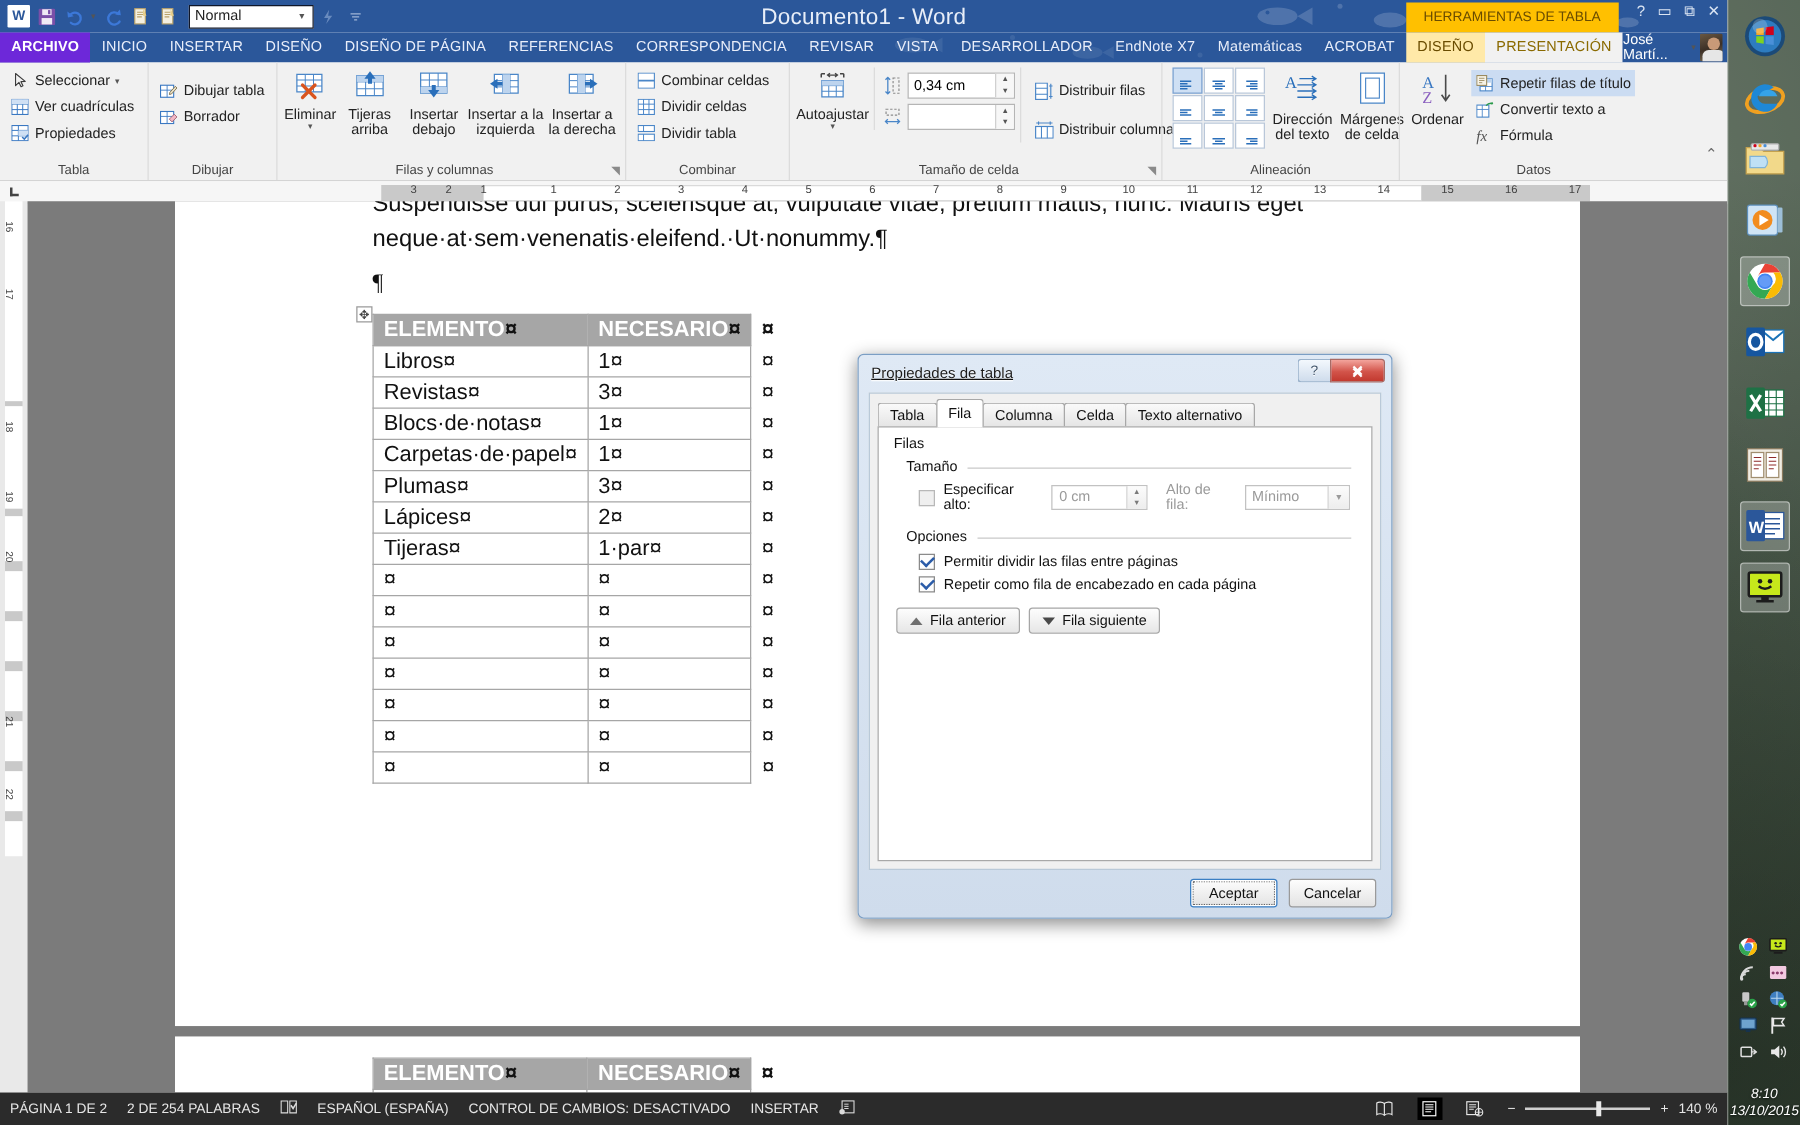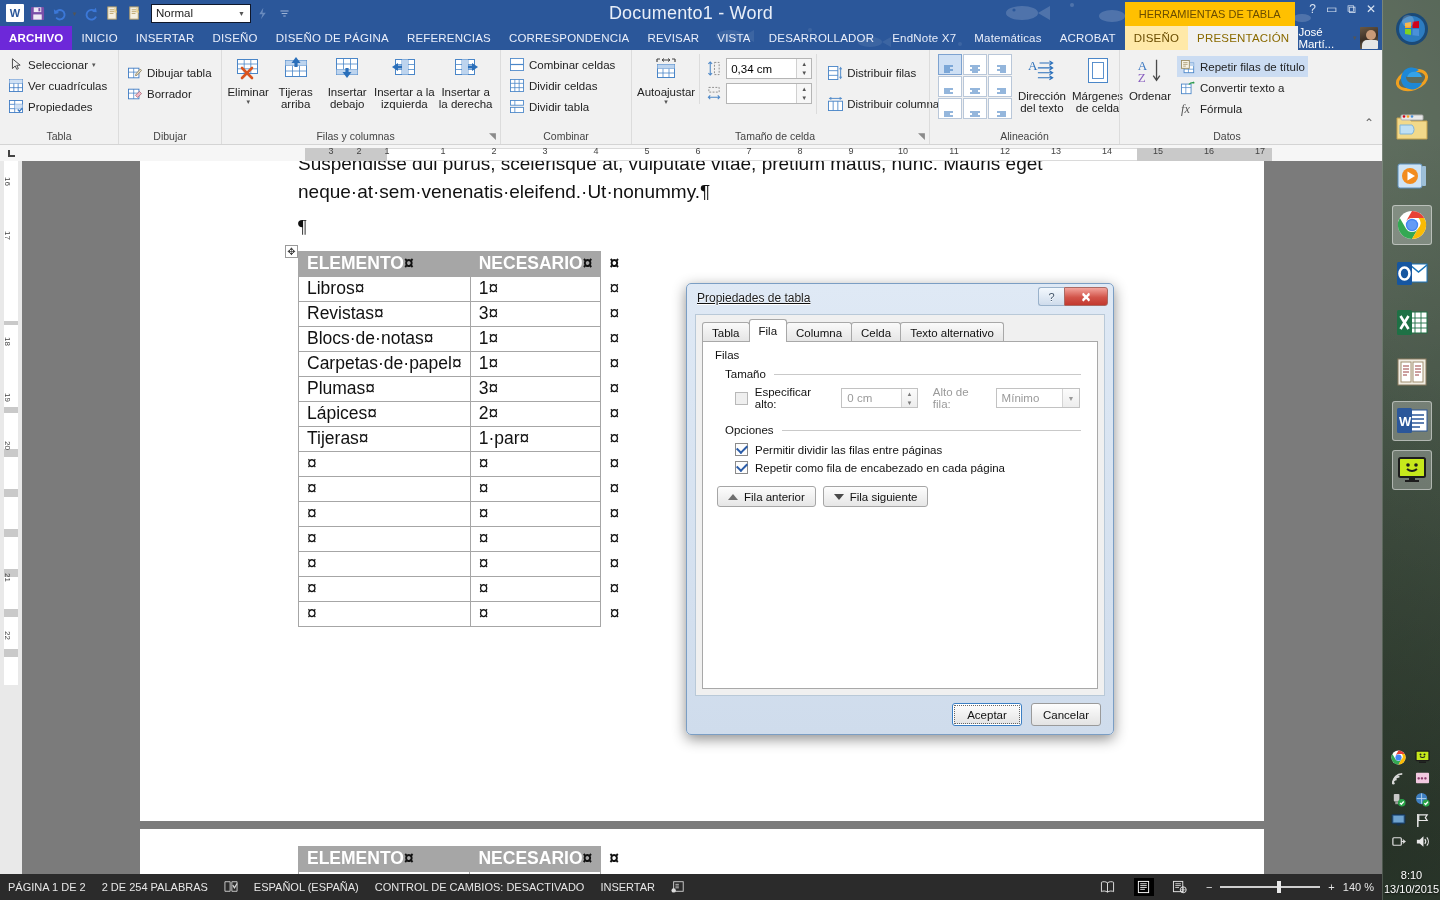--- a/index.html
+++ b/index.html
@@ -307,21 +307,21 @@
     display:flex; flex-direction:column; align-items:center;
   }
   .dockicon {
     width:40px;height:40px;margin-top:9px;border-radius:3px;
     display:flex;align-items:center;justify-content:center;
   }
   .dockicon.pinned { background:rgba(255,255,255,.25); border:1px solid rgba(255,255,255,.45);}
   .traywrap { margin-top:auto; width:58px; padding-bottom:4px; }
   .traygrid { display:grid; grid-template-columns:1fr 1fr; gap:5px 6px; padding:0 8px; }
   .trayicon { width:16px;height:16px;display:flex;align-items:center;justify-content:center; }
-  .clock { text-align:center; color:#fff; font-size:11px; margin-top:19px; line-height:14px; text-shadow:0 1px 2px rgba(0,0,0,.7); }
+  .clock { text-align:center; color:#fff; font-size:11px; margin-top:19px; line-height:14px; text-shadow:0 1px 2px rgba(0,0,0,.7);font-style:italic; }
 </style>
 </head>
 <body>
 
 <div id="desktop"></div>
 
 <div id="word-window">
 
   <div class="titlebar">
     <svg class="deco" viewBox="0 0 420 26">

